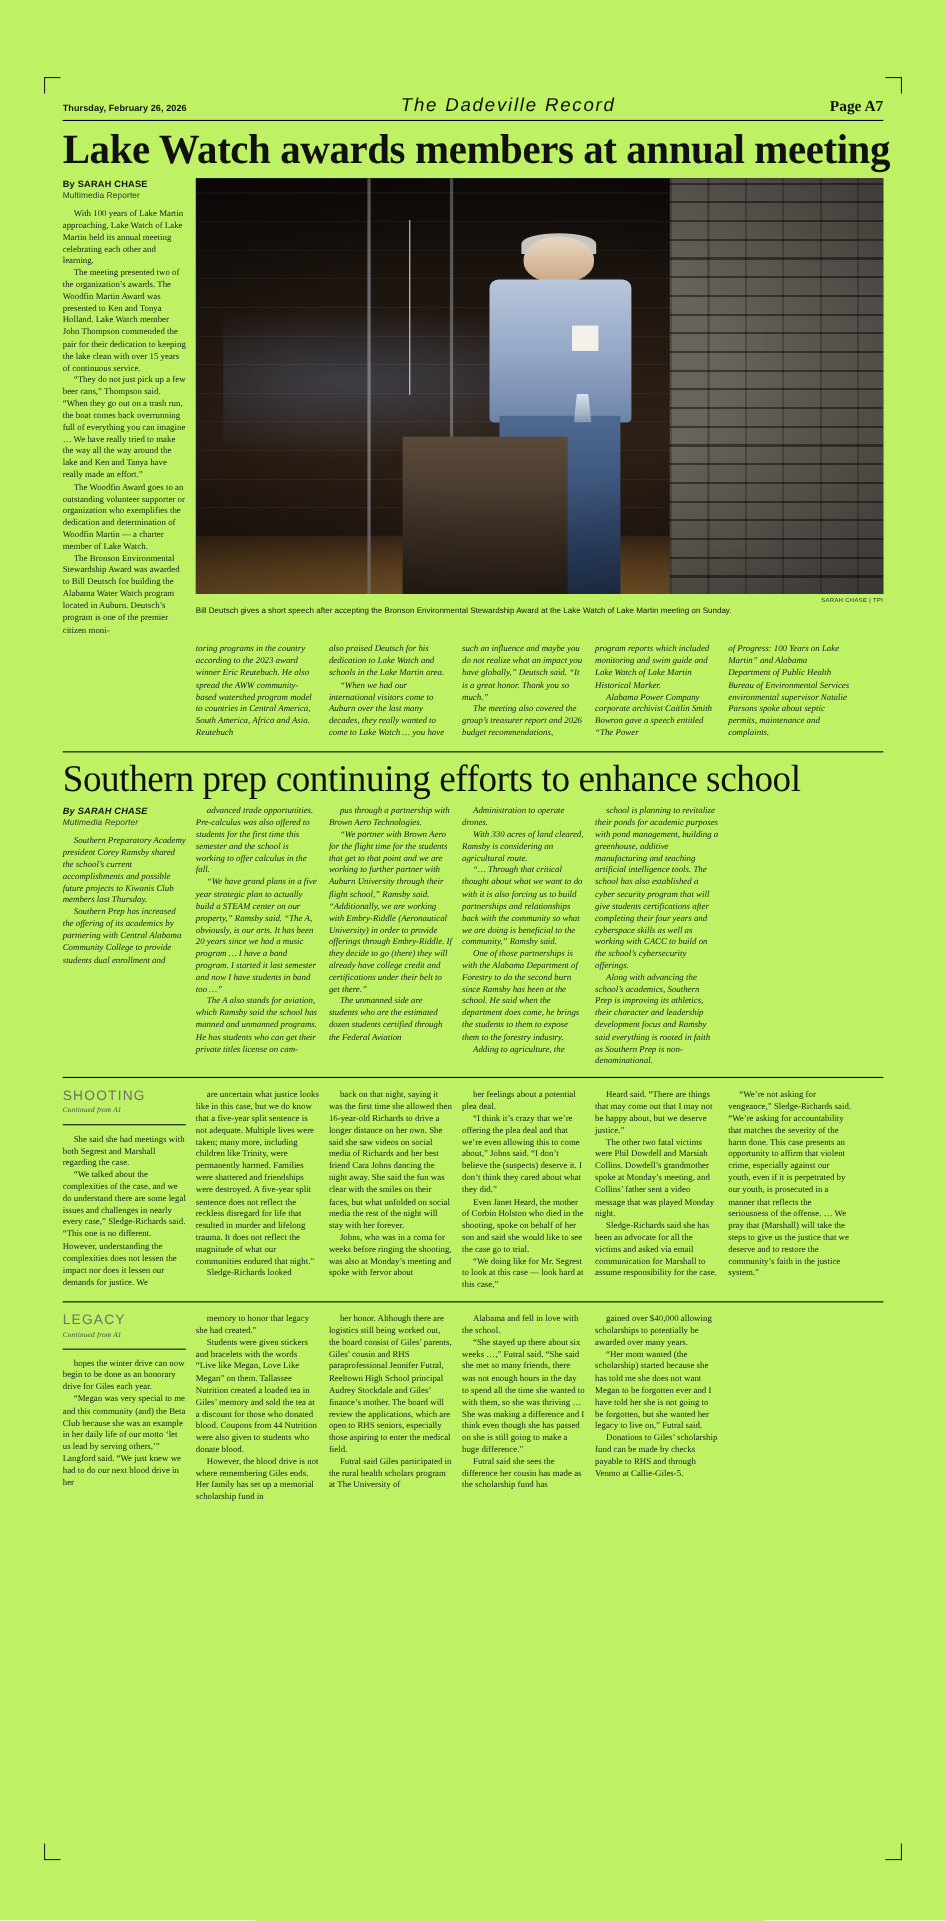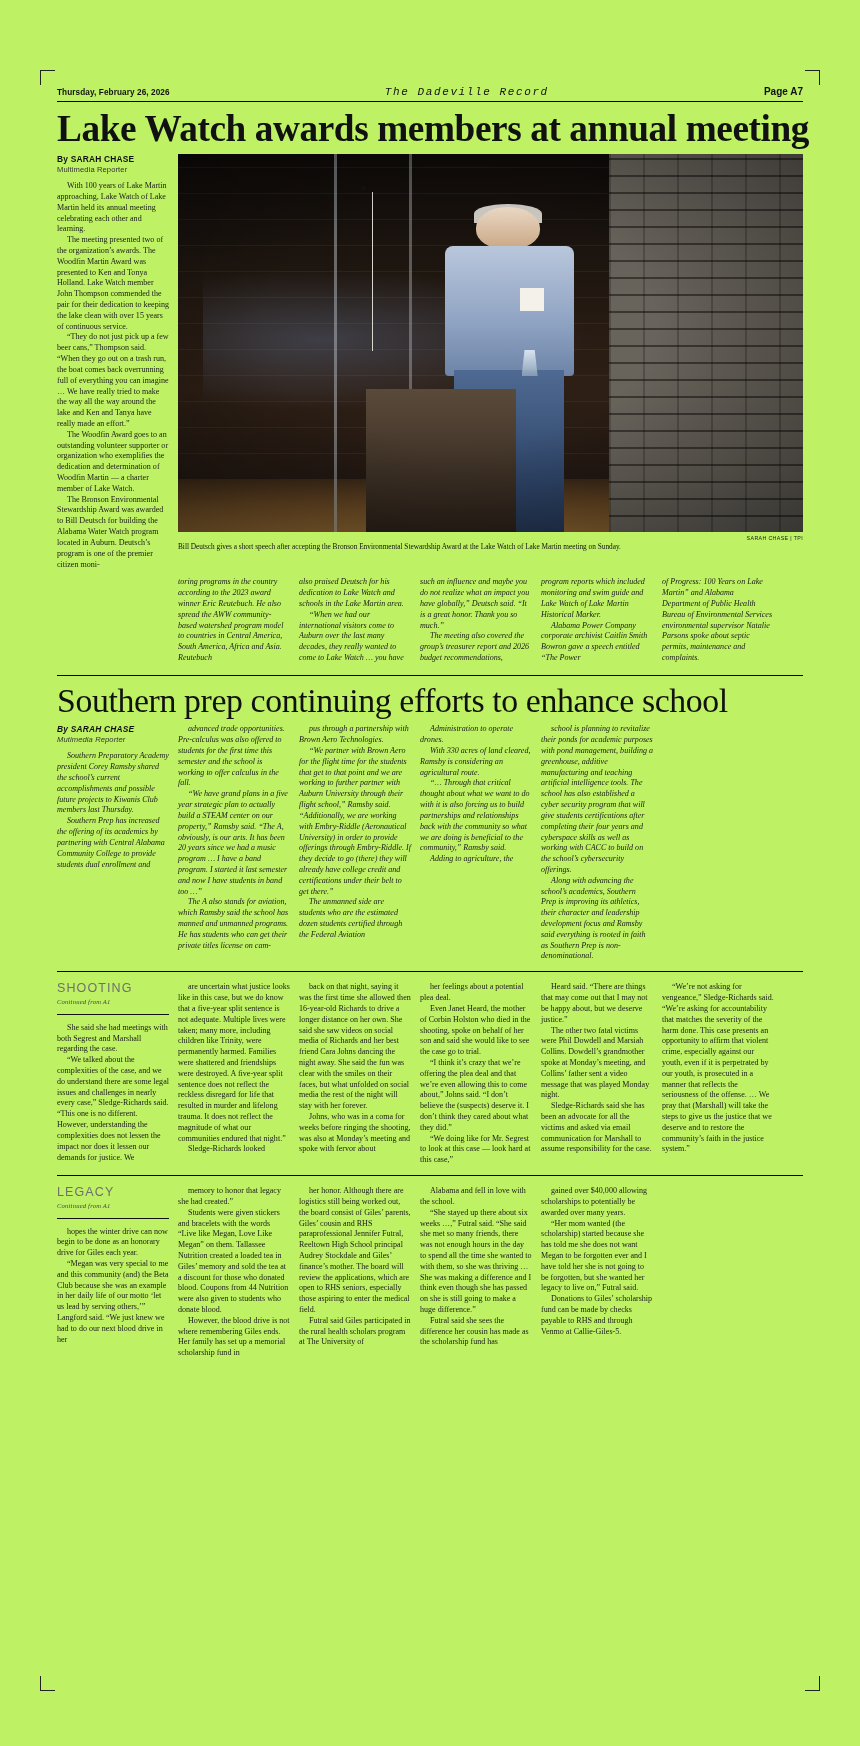--- a/index.html
+++ b/index.html
@@ -12,22 +12,22 @@
   .crop.tr{right:40px;top:70px;border-right:1.5px solid #222;border-top:1.5px solid #222;}
   .crop.bl{left:40px;bottom:55px;border-left:1.5px solid #222;border-bottom:1.5px solid #222;}
   .crop.br{right:40px;bottom:55px;border-right:1.5px solid #222;border-bottom:1.5px solid #222;}
 
   .sheet{position:absolute;left:57px;top:86px;width:746px;}
 
   
   .masthead{display:flex;align-items:baseline;justify-content:space-between;
             border-bottom:1.2px solid #000;padding-bottom:3px;}
   .mh-date{font-family:"Liberation Sans",sans-serif;font-size:8.2px;font-weight:bold;letter-spacing:.1px;}
-  .mh-title{font-family:Liberation Mono, monospace;font-style:italic;font-size:11px;letter-spacing:1.6px;}
-  .mh-page{font-family:Liberation Sans, sans-serif;font-size:10px;font-weight:bold;}
+  .mh-title{font-family:Liberation Sans, sans-serif;font-style:italic;font-size:17px;letter-spacing:1.6px;}
+  .mh-page{font-family:Liberation Serif, serif;font-size:14px;font-weight:bold;}
 
   
   .headline{font-family:"Liberation Serif",serif;font-weight:bold;
             font-size:38px;line-height:1.03;letter-spacing:-.4px;margin:7px 0 6px 0;
             transform:scaleX(.98);transform-origin:left center;white-space:nowrap;}
   .headline.h2{font-size:34.5px;font-weight:normal;}
 
   .byline{font-family:"Liberation Sans",sans-serif;font-size:8.4px;font-weight:bold;
           letter-spacing:.2px;line-height:1.25;}
   .byline .role{font-weight:normal;font-size:7.6px;color:#333;letter-spacing:.1px;}
@@ -39,21 +39,21 @@
   .coltext p.noind{text-indent:0;}
 
   
   .art1{position:relative;margin-top:4px;}
   .art1-top{display:flex;gap:9px;}
   .art1-col1{width:112px;flex:0 0 112px;}
   .art1-photo-wrap{flex:1;}
   .photo{width:100%;height:378px;position:relative;overflow:hidden;background:#1a1410;}
   .credit{font-family:"Liberation Sans",sans-serif;font-size:5.3px;letter-spacing:.35px;
           text-align:right;color:#222;margin-top:2.5px;}
-  .caption{font-family:Liberation Serif, serif;font-size:7.3px;color:#111;
+  .caption{font-family:Liberation Sans, sans-serif;font-size:7.3px;color:#111;
            margin-top:1px;line-height:1.25;}
 
   .sixcols{display:flex;gap:9px;margin-top:7px;}
   .sixcols > div{width:112px;flex:0 0 112px;font-style:italic;}
 
   .rule-thick{border-top:1.6px solid #000;margin:11px 0 0 0;}
   .rule-thin{border-top:.9px solid #000;margin:9px 0 0 0;}
 
   
   .contsec{display:flex;gap:9px;margin-top:10px;}
@@ -211,20 +211,21 @@
           </div>
         <div class="coltext">
             <p>pus through a partnership with Brown Aero Technologies.</p>
             <p>“We partner with Brown Aero for the flight time for the students that get to that point and we are working to further partner with Auburn University through their flight school,” Ramsby said. “Additionally, we are working with Embry-Riddle (Aeronautical University) in order to provide offerings through Embry-Riddle. If they decide to go (there) they will already have college credit and certifications under their belt to get there.”</p>
             <p>The unmanned side are students who are the estimated dozen students certified through the Federal Aviation</p>
           </div>
         <div class="coltext">
             <p>Administration to operate drones.</p>
             <p>With 330 acres of land cleared, Ramsby is considering an agricultural route.</p>
             <p>“… Through that critical thought about what we want to do with it is also forcing us to build partnerships and relationships back with the community so what we are doing is beneficial to the community,” Ramsby said.</p>
+            <p>One of those partnerships is with the Alabama Department of Forestry to do the second burn since Ramsby has been at the school. He said when the department does come, he brings the students to them to expose them to the forestry industry.</p>
             <p>Adding to agriculture, the</p>
           </div>
         <div class="coltext">
             <p>school is planning to revitalize their ponds for academic purposes with pond management, building a greenhouse, additive manufacturing and teaching artificial intelligence tools. The school has also established a cyber security program that will give students certifications after completing their four years and cyberspace skills as well as working with CACC to build on the school’s cybersecurity offerings.</p>
             <p>Along with advancing the school’s academics, Southern Prep is improving its athletics, their character and leadership development focus and Ramsby said everything is rooted in faith as Southern Prep is non-denominational.</p>
           </div>
         <div></div>
       </div>
     </div>
 
@@ -243,22 +244,22 @@
       <div class="cc coltext">
           <p>are uncertain what justice looks like in this case, but we do know that a five-year split sentence is not adequate. Multiple lives were taken; many more, including children like Trinity, were permanently harmed. Families were shattered and friendships were destroyed. A five-year split sentence does not reflect the reckless disregard for life that resulted in murder and lifelong trauma. It does not reflect the magnitude of what our communities endured that night.”</p>
           <p>Sledge-Richards looked</p>
         </div>
       <div class="cc coltext">
           <p>back on that night, saying it was the first time she allowed then 16-year-old Richards to drive a longer distance on her own. She said she saw videos on social media of Richards and her best friend Cara Johns dancing the night away. She said the fun was clear with the smiles on their faces, but what unfolded on social media the rest of the night will stay with her forever.</p>
           <p>Johns, who was in a coma for weeks before ringing the shooting, was also at Monday’s meeting and spoke with fervor about</p>
         </div>
       <div class="cc coltext">
           <p>her feelings about a potential plea deal.</p>
+          <p>“I think it’s crazy that we’re offering the plea deal and that we’re even allowing this to come about,” Johns said. “I don’t believe the (suspects) deserve it. I don’t think they cared about what they did.”</p>
           <p>Even Janet Heard, the mother of Corbin Holston who died in the shooting, spoke on behalf of her son and said she would like to see the case go to trial.</p>
-          <p>“I think it’s crazy that we’re offering the plea deal and that we’re even allowing this to come about,” Johns said. “I don’t believe the (suspects) deserve it. I don’t think they cared about what they did.”</p>
           <p>“We doing like for Mr. Segrest to look at this case — look hard at this case,”</p>
         </div>
       <div class="cc coltext">
           <p>Heard said. “There are things that may come out that I may not be happy about, but we deserve justice.”</p>
           <p>The other two fatal victims were Phil Dowdell and Marsiah Collins. Dowdell’s grandmother spoke at Monday’s meeting, and Collins’ father sent a video message that was played Monday night.</p>
           <p>Sledge-Richards said she has been an advocate for all the victims and asked via email communication for Marshall to assume responsibility for the case.</p>
         </div>
       <div class="cc coltext">
           <p>“We’re not asking for vengeance,” Sledge-Richards said. “We’re asking for accountability that matches the severity of the harm done. This case presents an opportunity to affirm that violent crime, especially against our youth, even if it is perpetrated by our youth, is prosecuted in a manner that reflects the seriousness of the offense. … We pray that (Marshall) will take the steps to give us the justice that we deserve and to restore the community’s faith in the justice system.”</p>
         </div>

